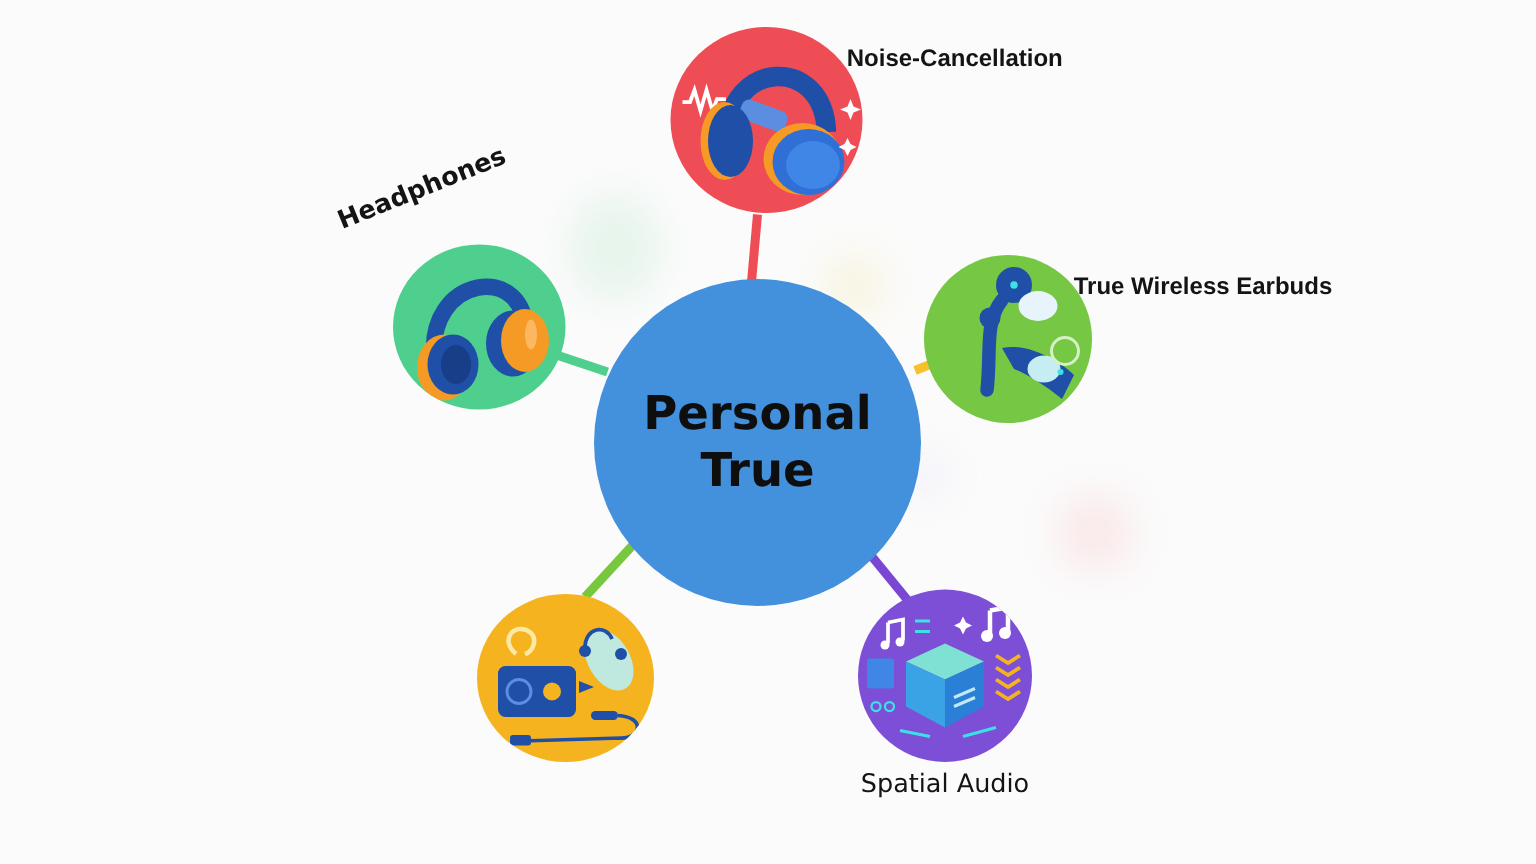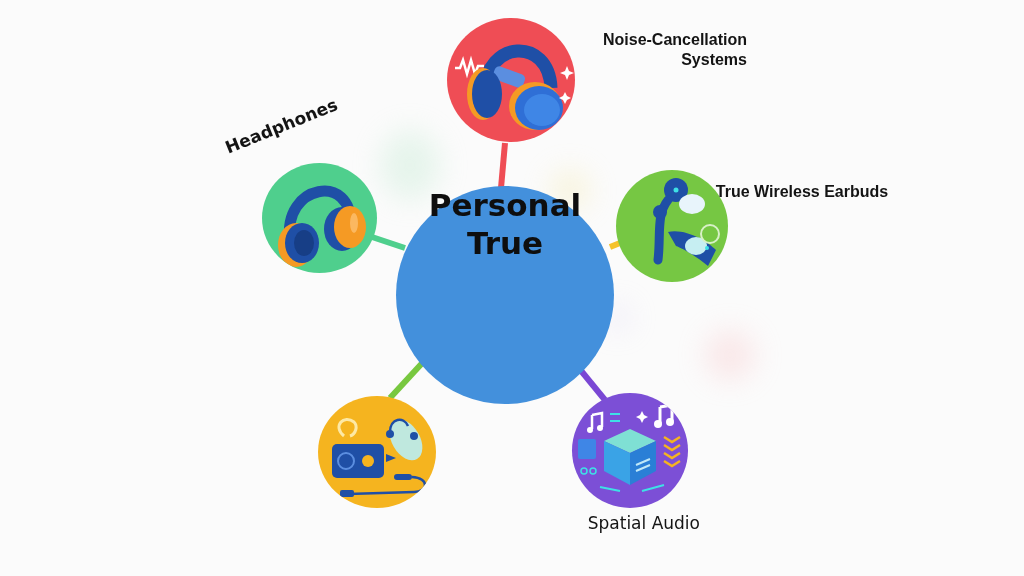--- a/index.html
+++ b/index.html
@@ -1,21 +1,21 @@
 <!DOCTYPE html>
 <html><head>
   <meta charset="utf-8">
   <style>
     html, body { margin:0; padding:0; }
     body { width:1024px; height:576px; background:#fbfbfb; position:relative; overflow:hidden; font-family:"Liberation Sans", sans-serif; }
     .stage { position:absolute; left:0; top:0; width:1024px; height:576px; }
     .glow { position:absolute; border-radius:50%; filter:blur(14px); opacity:.35; }
     .node { position:absolute; border-radius:50%; overflow:hidden; }
     .node svg { position:absolute; left:0; top:0; width:100%; height:100%; }
-    .center { position:absolute; left:396px; top:186px; width:218px; height:218px; border-radius:50%; background:#4390dc; display:flex; justify-content:center; }
+    .center { position:absolute; left:396px; top:186px; width:218px; height:218px; border-radius:50%; background:#4390dc; display:flex; align-items:center; justify-content:center; }
     .center-title { font-family:"DejaVu Sans", sans-serif; font-weight:bold; font-size:31px; line-height:38px; color:#0e0e0e; text-align:center; width:160px; }
     .label { position:absolute; color:#141414; text-align:center; }
     .label.bold { font-weight:bold; font-size:16px; line-height:20px; font-family:"Liberation Sans", sans-serif; }
     .label.reg { font-size:17px; line-height:22px; font-family:"DejaVu Sans", sans-serif; }
   </style>
 </head>
 <body>
 
 <div class="stage">
 
@@ -46,23 +46,22 @@
       <rect x="46" y="52" width="32" height="14" rx="5" fill="#5b8ee0" transform="rotate(20 62 59)"></rect>
       <ellipse cx="36" cy="76" rx="16" ry="26" fill="#f59a24"></ellipse>
       <ellipse cx="40" cy="76" rx="15" ry="24" fill="#1f4fa6"></ellipse>
       <ellipse cx="88" cy="88" rx="26" ry="24" fill="#f59a24"></ellipse>
       <ellipse cx="92" cy="90" rx="24" ry="22" fill="#2f6fd6"></ellipse>
       <ellipse cx="95" cy="92" rx="18" ry="16" fill="#3f86e6"></ellipse>
       <path d="M120 48 l2 5 l5 2 l-5 2 l-2 5 l-2 -5 l-5 -2 l5 -2z" fill="#fff"></path>
       <path d="M118 74 l2 4 l4 2 l-4 2 l-2 4 l-2 -4 l-4 -2 l4 -2z" fill="#fff"></path>
     </svg>
   </div>
-  <div class="label bold" style="left:582px;top:30px;width:165px;text-align:right;">
+  <div class="label bold" style="left:554px;top:30px;width:165px;">
     <div>Noise-Cancellation</div>
-    <div>Systems</div>
   </div>
 
   <div class="node" style="left:616px;top:170px;width:112px;height:112px;background:#76c743;">
     <svg viewBox="0 0 112 112">
       <circle cx="60" cy="20" r="12" fill="#1f4fa6"></circle>
       <circle cx="60" cy="20" r="2.5" fill="#3ee0e6"></circle>
       <ellipse cx="76" cy="34" rx="13" ry="10" fill="#e8f4fb"></ellipse>
       <path d="M52 30 C40 45, 45 65, 42 90" stroke="#1f4fa6" stroke-width="9" fill="none" stroke-linecap="round"></path>
       <circle cx="44" cy="42" r="7" fill="#1f4fa6"></circle>
       <path d="M52 62 C70 58, 92 72, 100 80 l-8 16 C80 86, 66 78, 60 76z" fill="#1f4fa6"></path>
@@ -118,17 +117,17 @@
       <circle cx="12" cy="78" r="3" fill="none" stroke="#3ee0e6" stroke-width="1.5"></circle>
       <circle cx="21" cy="78" r="3" fill="none" stroke="#3ee0e6" stroke-width="1.5"></circle>
       <path d="M32 48 l26 -12 l26 12 l-26 12z" fill="#7fe0d4"></path>
       <path d="M32 48 v30 l26 14 v-32z" fill="#3aa3e6"></path>
       <path d="M84 48 v30 l-26 14 v-32z" fill="#2a7fd6"></path>
       <path d="M64 72 l14 -6 M64 78 l14 -6" stroke="#bfe8f8" stroke-width="2"></path>
       <path d="M92 44 l8 5 l8 -5 M92 52 l8 5 l8 -5 M92 60 l8 5 l8 -5 M92 68 l8 5 l8 -5" stroke="#f5b41f" stroke-width="2.5" fill="none"></path>
       <path d="M28 94 l20 4 M70 98 l22 -6" stroke="#3ee0e6" stroke-width="2"></path>
     </svg>
   </div>
-  <div class="label reg" style="left:560px;top:512px;width:140px;text-align:right;">
+  <div class="label reg" style="left:560px;top:512px;width:140px;">
     <div>Spatial Audio</div>
   </div>
 
 </div>
 
 </body></html>

